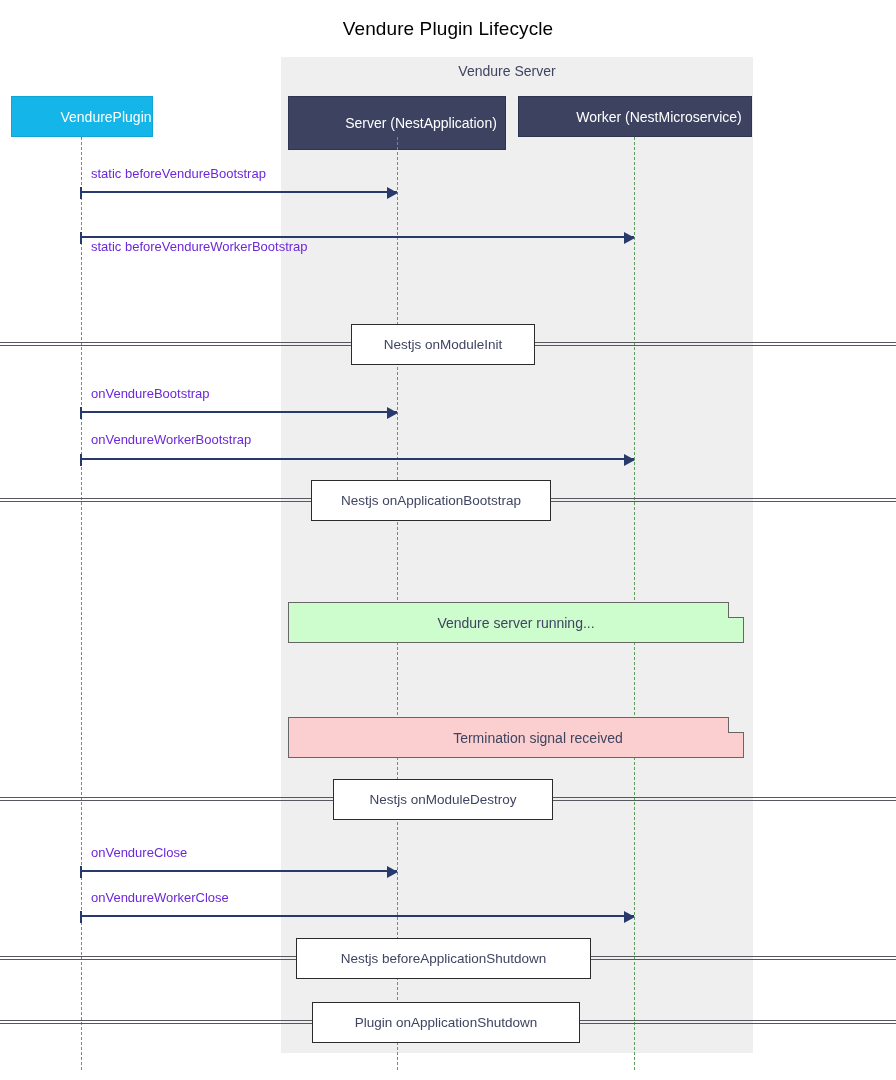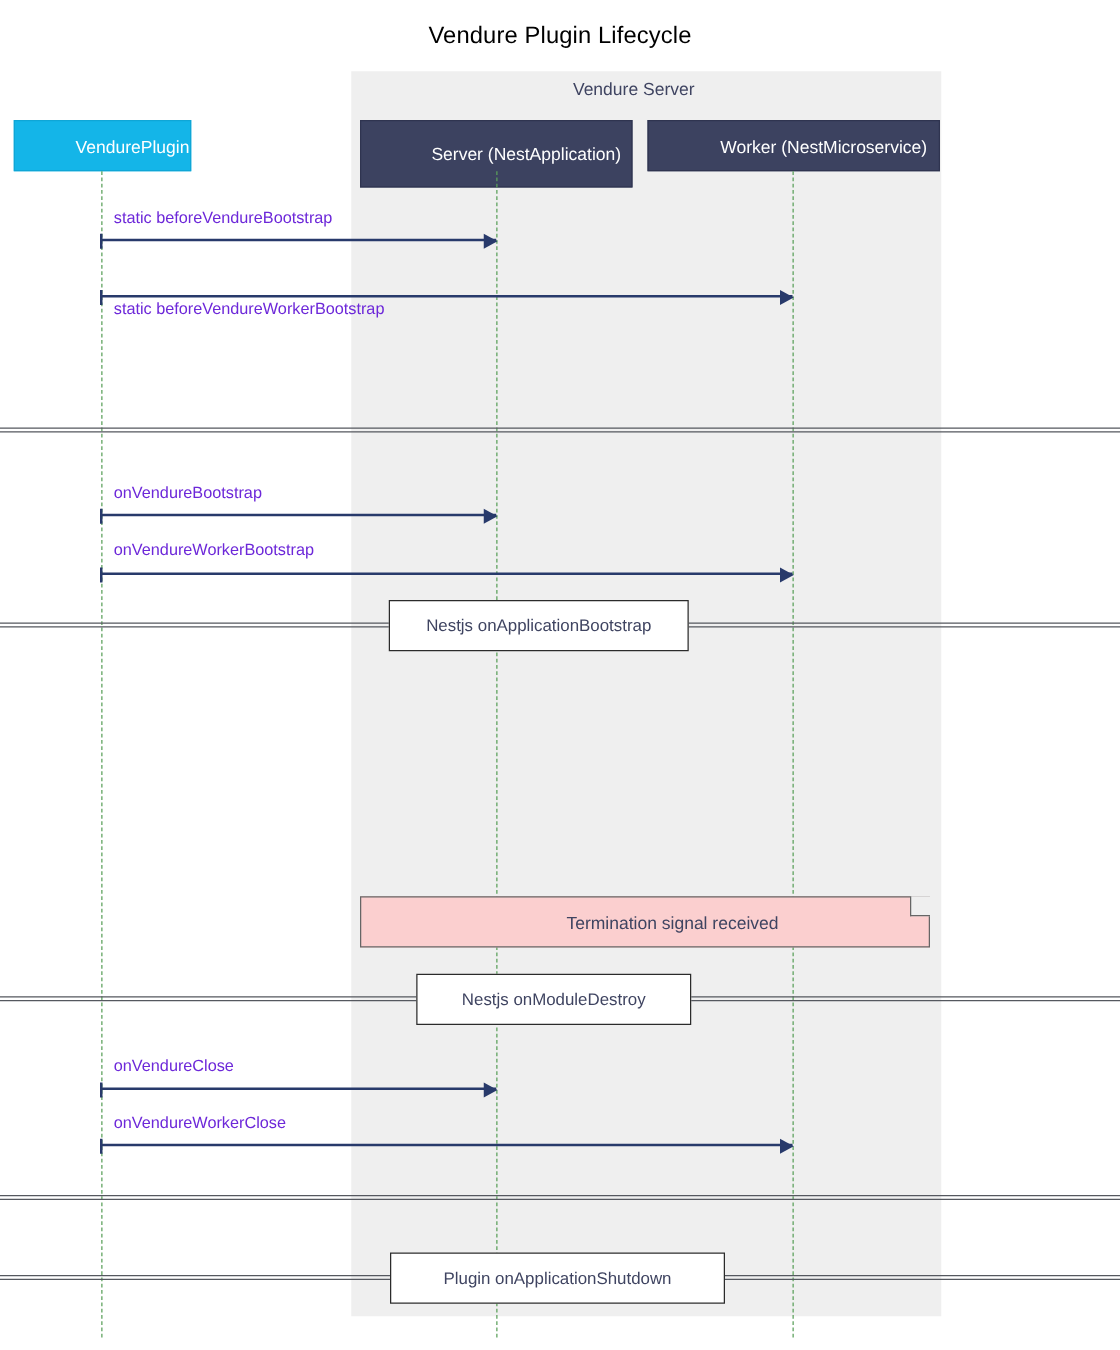--- a/index.html
+++ b/index.html
@@ -182,36 +182,41 @@
     <span class="head"></span>
   </div>
 
   <div class="msg-label" style="left:91px; top:211px;margin-top:28px;">static beforeVendureWorkerBootstrap</div>
   <div class="msg" style="left:81px; top:236px; width:553px;">
     <span class="tail"></span>
     <span class="head"></span>
   </div>
 
   <div class="divider-line" style="top:342px;"></div>
+  <div class="divider-label" style="left:351px; top:324px; width:184px;">Nestjs onModuleInit</div>
 
   <div class="msg-label" style="left:91px; top:386px;">onVendureBootstrap</div>
   <div class="msg" style="left:81px; top:411px; width:316px;">
     <span class="tail"></span>
     <span class="head"></span>
   </div>
 
   <div class="msg-label" style="left:91px; top:432px;">onVendureWorkerBootstrap</div>
   <div class="msg" style="left:81px; top:458px; width:553px;">
     <span class="tail"></span>
     <span class="head"></span>
   </div>
 
   <div class="divider-line" style="top:498px;"></div>
   <div class="divider-label" style="left:311px; top:480px; width:240px;">Nestjs onApplicationBootstrap</div>
 
+  <div class="note green" style="left:288px; top:602px; width:456px;">
+    <span>Vendure server running...</span>
+    <span class="fold"></span>
+  </div>
 
   <div class="note red" style="left:288px; top:717px; width:456px;padding-left:44px;">
     <span>Termination signal received</span>
     <span class="fold"></span>
   </div>
 
   <div class="divider-line" style="top:797px;"></div>
   <div class="divider-label" style="left:333px; top:779px; width:220px;">Nestjs onModuleDestroy</div>
 
   <div class="msg-label" style="left:91px; top:845px;">onVendureClose</div>
@@ -220,17 +225,18 @@
     <span class="head"></span>
   </div>
 
   <div class="msg-label" style="left:91px; top:890px;">onVendureWorkerClose</div>
   <div class="msg" style="left:81px; top:915px; width:553px;">
     <span class="tail"></span>
     <span class="head"></span>
   </div>
 
   <div class="divider-line" style="top:956px;"></div>
+  <div class="divider-label" style="left:296px; top:938px; width:295px;">Nestjs beforeApplicationShutdown</div>
 
   <div class="divider-line" style="top:1020px;"></div>
   <div class="divider-label" style="left:312px; top:1002px; width:268px;">Plugin onApplicationShutdown</div>
 
 </div>
 
 </body></html>

